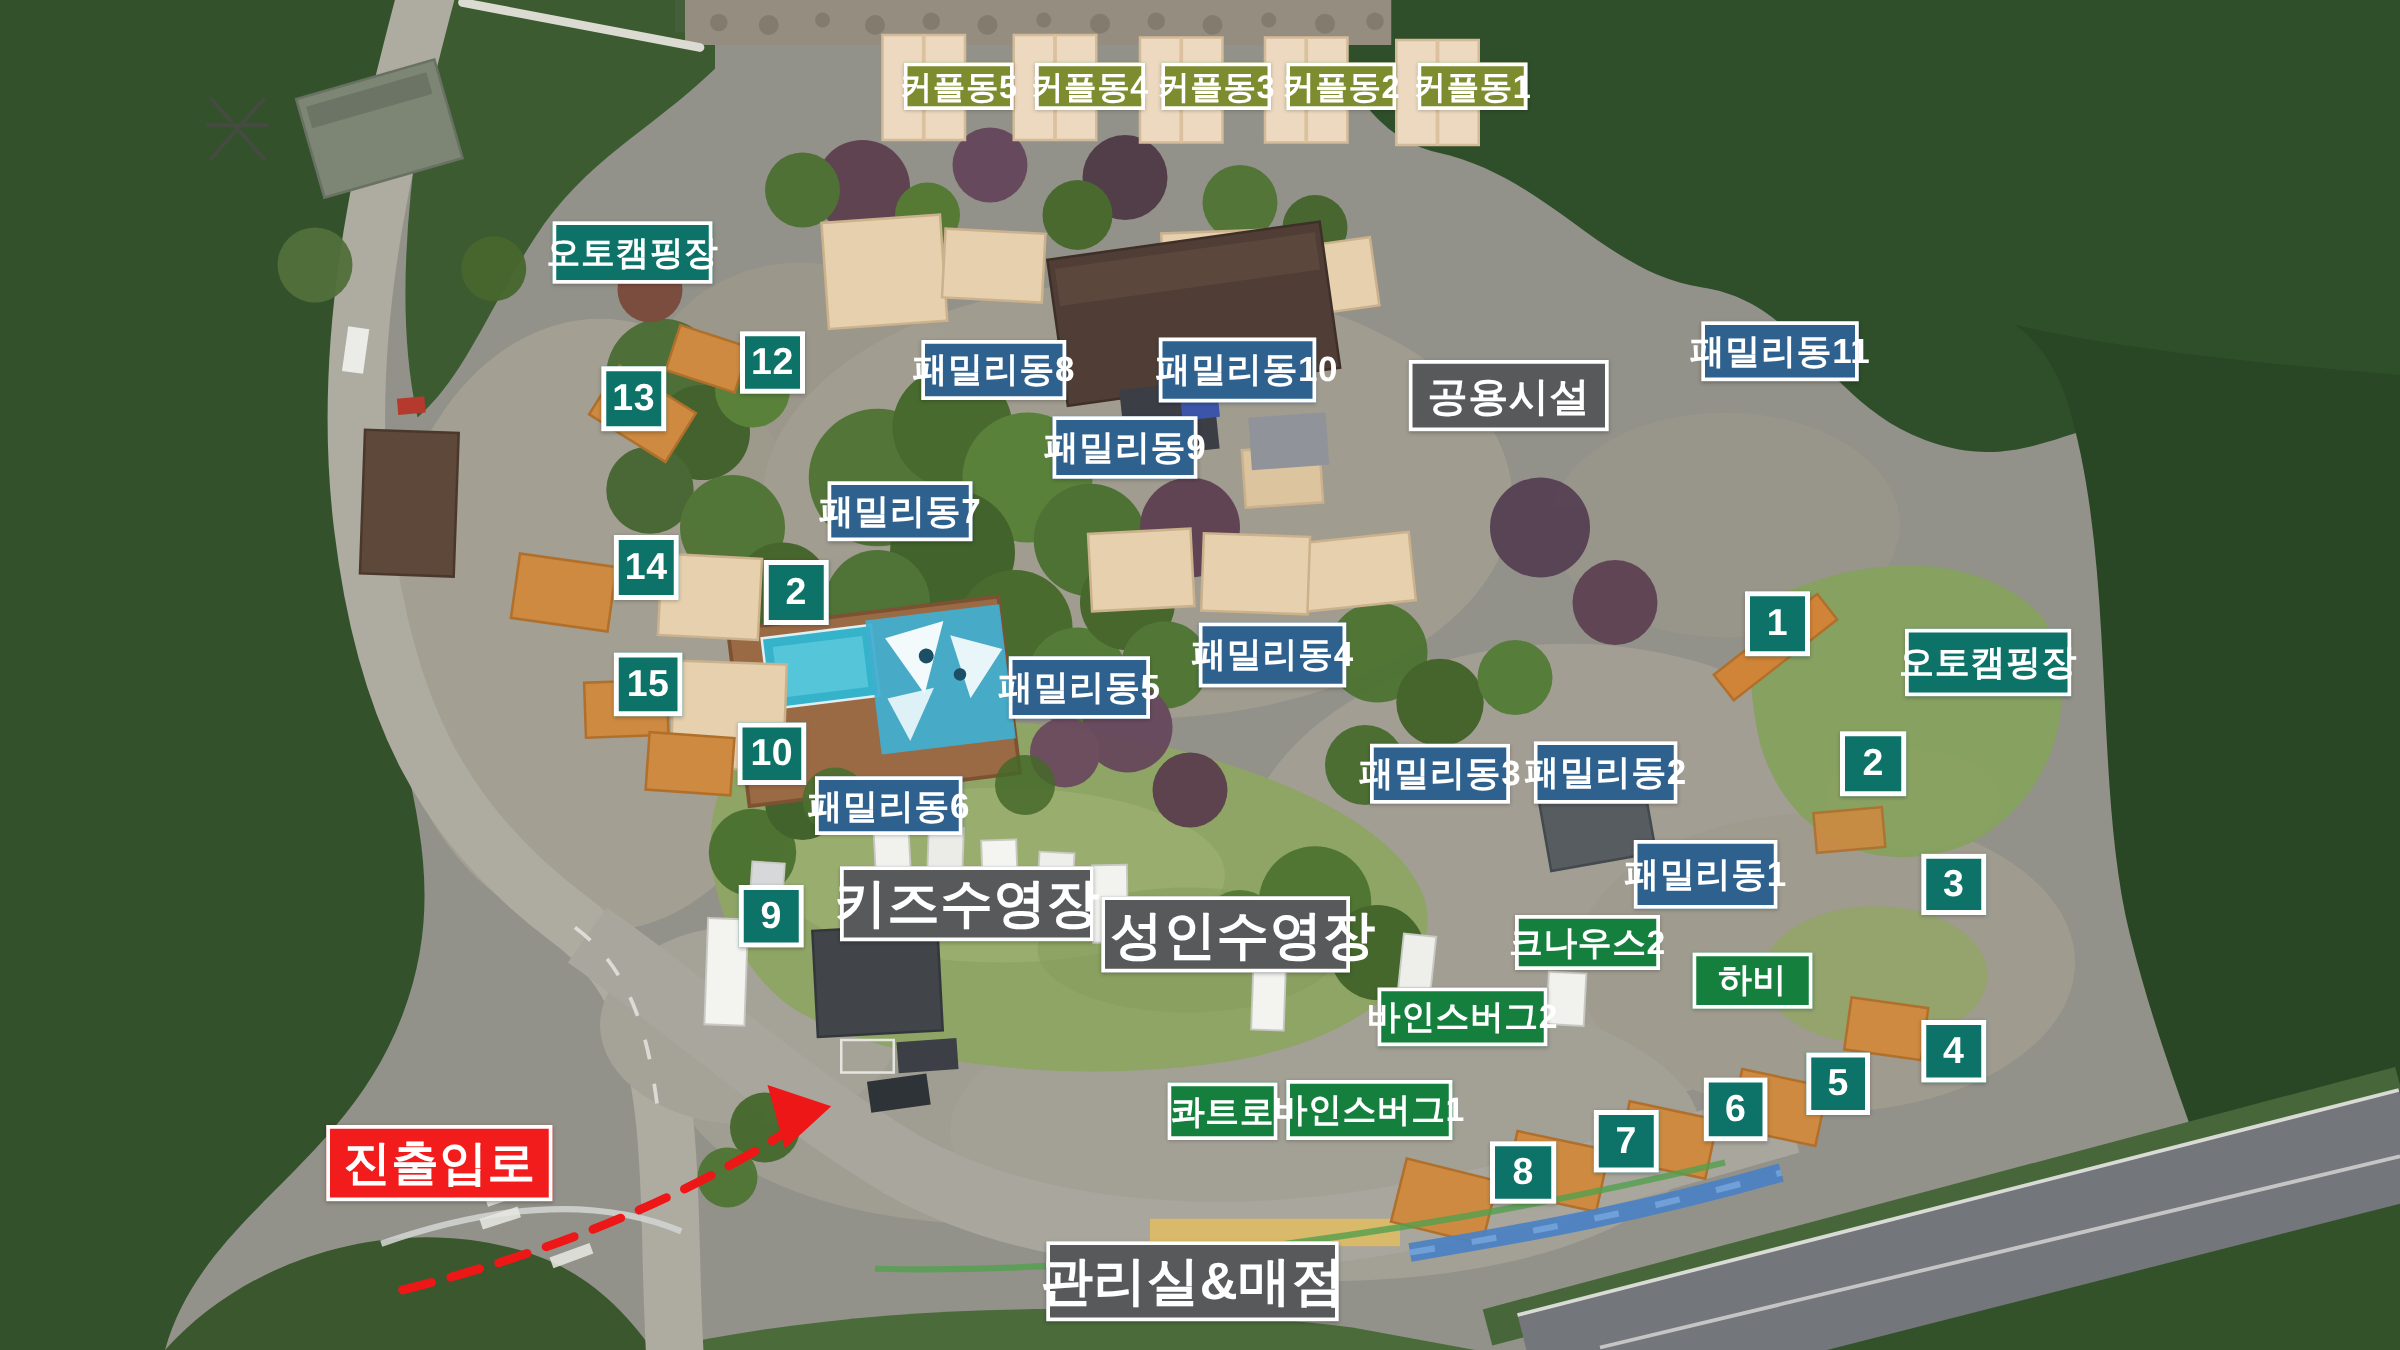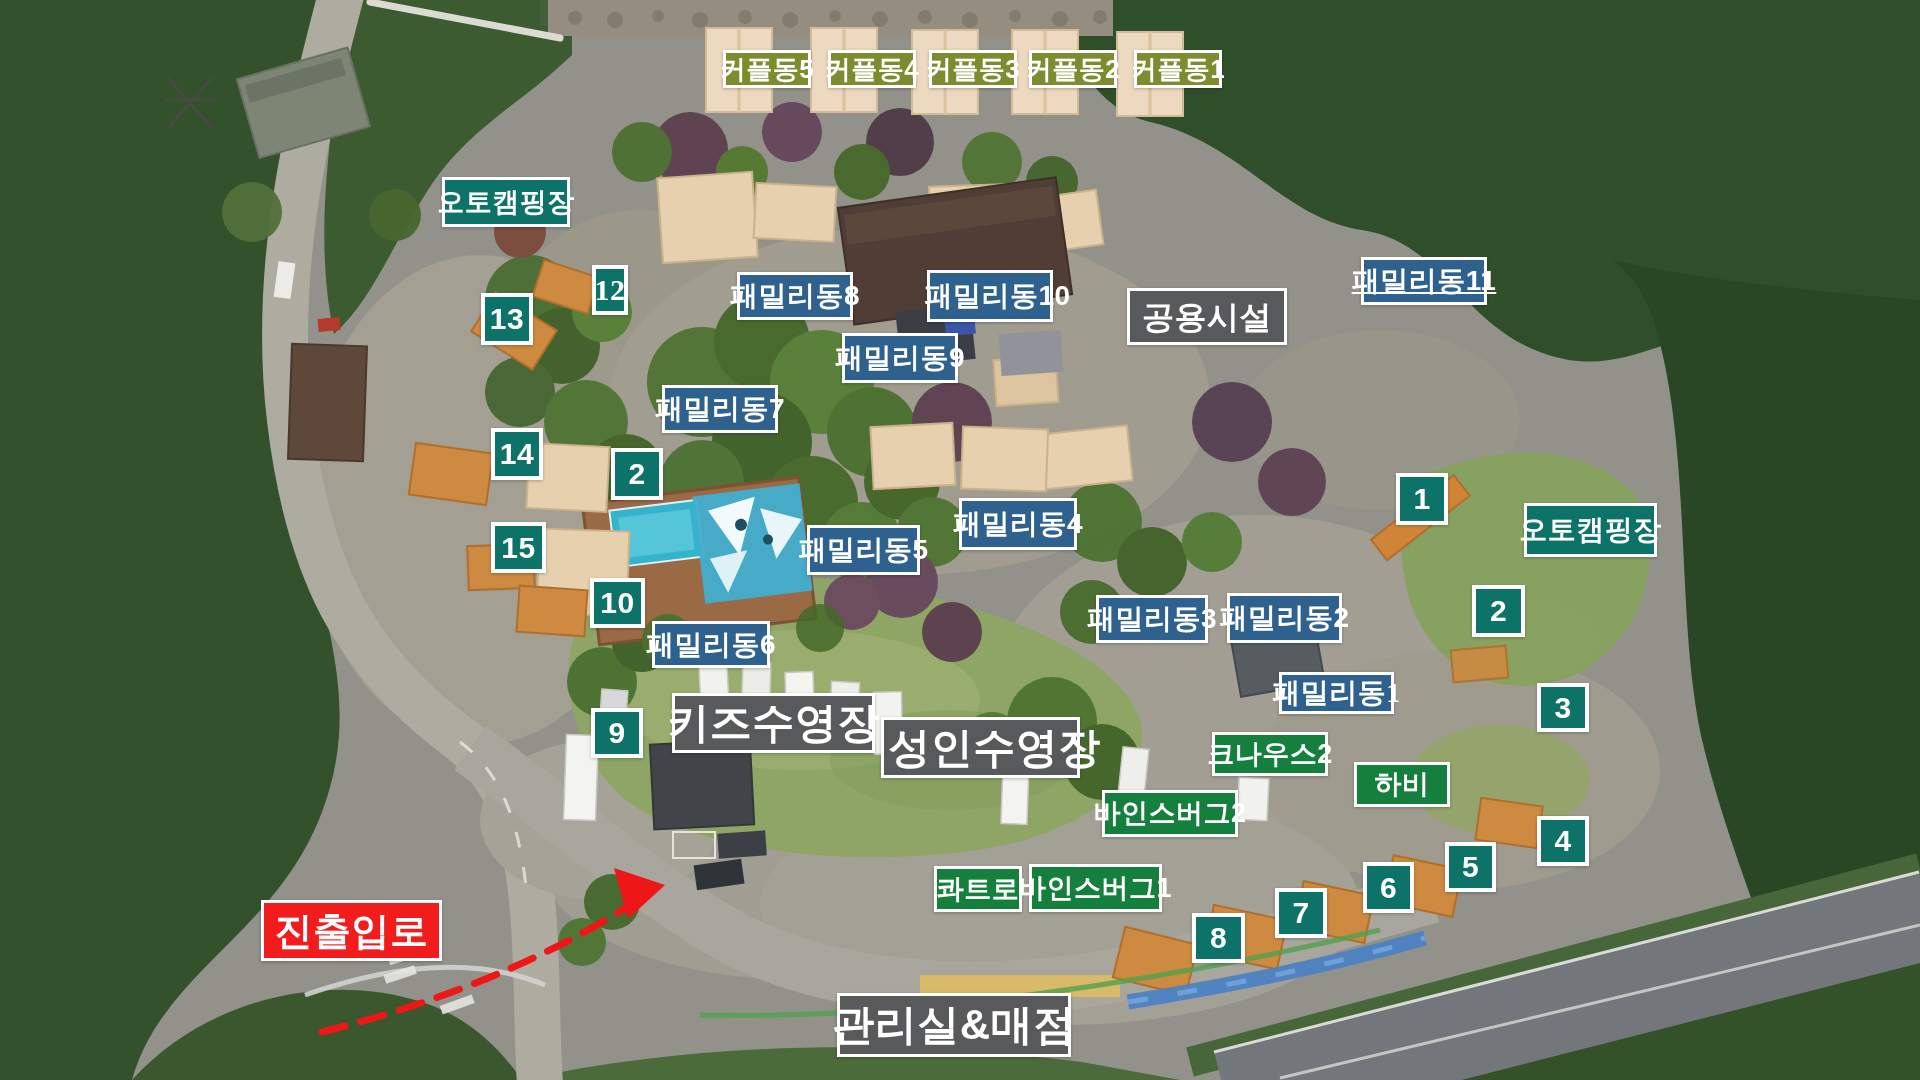--- a/index.html
+++ b/index.html
@@ -240,46 +240,46 @@
   </svg>
 
   <div class="labels-layer">
       <div class="lbl couple" style="left: 694px; top: 50px; width: 88px; height: 38px;">커플동5</div>
       <div class="lbl couple" style="left: 799px; top: 50px; width: 88px; height: 38px;">커플동4</div>
       <div class="lbl couple" style="left: 900px; top: 50px; width: 88px; height: 38px;">커플동3</div>
       <div class="lbl couple" style="left: 1000px; top: 50px; width: 88px; height: 38px;">커플동2</div>
       <div class="lbl couple" style="left: 1105px; top: 50px; width: 88px; height: 38px;">커플동1</div>
       <div class="lbl zone" style="left: 413px; top: 177px; width: 128px; height: 50px; font-size: 27px;">오토캠핑장</div>
       <div class="lbl zone" style="left: 1495px; top: 503px; width: 133px; height: 54px;">오토캠핑장</div>
-      <div class="lbl site" style="left: 563px; top: 265px; width: 36px; height: 50px; font-family: Liberation Serif, serif;">12</div>
+      <div class="lbl site" style="left: 563px; top: 265px; width: 52px; height: 50px;">12</div>
       <div class="lbl site" style="left: 452px; top: 293px; width: 52px; height: 52px;">13</div>
       <div class="lbl site" style="left: 462px; top: 428px; width: 52px; height: 52px;">14</div>
       <div class="lbl site" style="left: 462px; top: 522px; width: 55px; height: 51px;">15</div>
       <div class="lbl site" style="left: 582px; top: 448px; width: 52px; height: 52px;">2</div>
       <div class="lbl site" style="left: 561px; top: 578px; width: 55px; height: 50px;">10</div>
       <div class="lbl site" style="left: 562px; top: 708px; width: 52px; height: 50px;">9</div>
       <div class="lbl site" style="left: 1367px; top: 473px; width: 52px; height: 52px;">1</div>
       <div class="lbl site" style="left: 1443px; top: 585px; width: 53px; height: 52px;">2</div>
       <div class="lbl site" style="left: 1508px; top: 683px; width: 52px; height: 49px;">3</div>
       <div class="lbl site" style="left: 1508px; top: 816px; width: 52px; height: 50px;">4</div>
       <div class="lbl site" style="left: 1416px; top: 842px; width: 51px; height: 50px;">5</div>
       <div class="lbl site" style="left: 1334px; top: 862px; width: 51px; height: 51px;">6</div>
       <div class="lbl site" style="left: 1246px; top: 888px; width: 52px; height: 50px;">7</div>
       <div class="lbl site" style="left: 1163px; top: 913px; width: 53px; height: 50px;">8</div>
       <div class="lbl family" style="left: 708px; top: 272px; width: 116px; height: 48px;">패밀리동8</div>
       <div class="lbl family" style="left: 898px; top: 270px; width: 126px; height: 52px; padding-left: 15px;">패밀리동10</div>
       <div class="lbl family" style="left: 813px; top: 333px; width: 116px; height: 50px;">패밀리동9</div>
       <div class="lbl family" style="left: 633px; top: 385px; width: 116px; height: 48px;">패밀리동7</div>
-      <div class="lbl family" style="left: 1332px; top: 257px; width: 126px; height: 48px; text-decoration: underline;">패밀리동11</div>
+      <div class="lbl family" style="left: 1332px; top: 257px; width: 126px; height: 48px;">패밀리동11</div>
       <div class="lbl family" style="left: 930px; top: 498px; width: 118px; height: 52px;">패밀리동4</div>
       <div class="lbl family" style="left: 778px; top: 525px; width: 113px; height: 50px;">패밀리동5</div>
       <div class="lbl family" style="left: 623px; top: 621px; width: 118px; height: 47px;">패밀리동6</div>
       <div class="lbl family" style="left: 1067px; top: 595px; width: 112px; height: 48px;">패밀리동3</div>
       <div class="lbl family" style="left: 1198px; top: 593px; width: 115px; height: 50px;">패밀리동2</div>
-      <div class="lbl family" style="left: 1250px; top: 672px; width: 115px; height: 42px; font-family: Liberation Serif, serif;">패밀리동1</div>
+      <div class="lbl family" style="left: 1278px; top: 672px; width: 115px; height: 55px;">패밀리동1</div>
       <div class="lbl facility" style="left: 1098px; top: 288px; width: 160px; height: 57px;">공용시설</div>
       <div class="lbl facility" style="left: 643px; top: 693px; width: 203px; height: 60px; font-size: 42px;">키즈수영장</div>
       <div class="lbl facility" style="left: 852px; top: 717px; width: 199px; height: 61px; font-size: 42px; padding-left: 28px;">성인수영장</div>
       <div class="lbl facility" style="left: 808px; top: 993px; width: 234px; height: 64px; font-size: 42px;">관리실&amp;매점</div>
       <div class="lbl rv" style="left: 1183px; top: 732px; width: 116px; height: 44px;">크나우스2</div>
       <div class="lbl rv" style="left: 1325px; top: 762px; width: 96px; height: 45px;">하비</div>
       <div class="lbl rv" style="left: 1073px; top: 790px; width: 136px; height: 47px;">바인스버그2</div>
       <div class="lbl rv" style="left: 905px; top: 866px; width: 88px; height: 46px;">콰트로</div>
       <div class="lbl rv" style="left: 1000px; top: 864px; width: 133px; height: 48px;">바인스버그1</div>
       <div class="lbl entrance" style="left: 232px; top: 900px; width: 181px; height: 61px;">진출입로</div>

